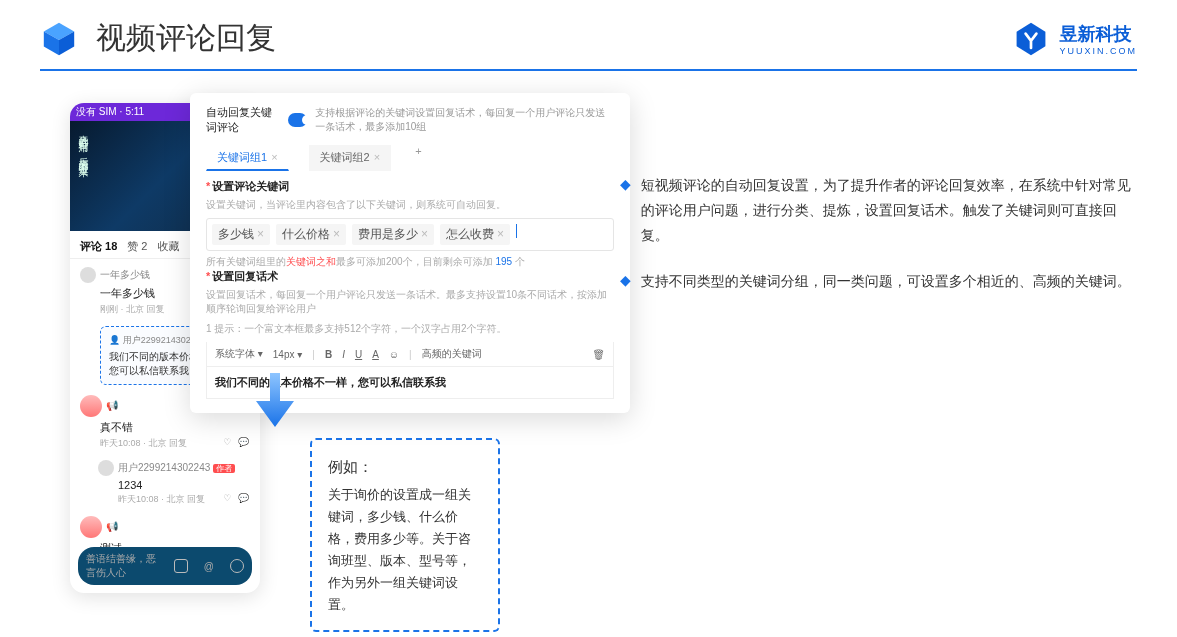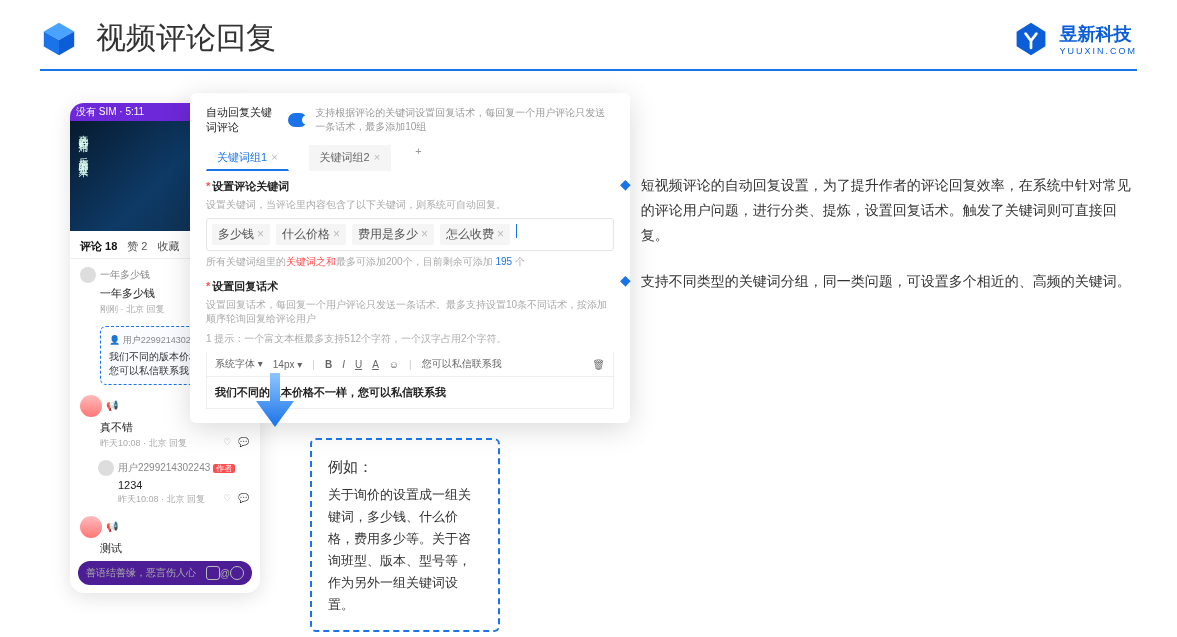--- a/index.html
+++ b/index.html
@@ -28,21 +28,21 @@
 .cm .av{width:16px;height:16px;border-radius:50%;background:#ddd;display:inline-block;vertical-align:middle;margin-right:4px}
 .cm .nm{color:#888;font-size:10px}
 .cm .tx{margin:3px 0 2px 20px;color:#222;font-size:11px}
 .cm .meta{margin-left:20px;color:#aaa;font-size:9px}
 .cm .like{float:right;color:#aaa}
 .reply-box{margin:6px 0 10px 20px;border:1px dashed #1a73e8;border-radius:6px;padding:6px 8px;background:#fafcff}
 .reply-box .u{color:#888;font-size:9px}
 .reply-box .badge{background:#ff4d4f;color:#fff;font-size:8px;padding:0 3px;border-radius:2px;margin-left:4px}
 .reply-box .rt{font-size:10px;color:#333;margin-top:3px}
 .ph-av2{width:22px;height:22px;border-radius:50%;background:linear-gradient(#fbb,#f77);display:inline-block;vertical-align:middle;margin-right:4px}
-.ph-input{position:absolute;bottom:8px;left:8px;right:8px;display:flex;align-items:center;gap:0;background:#4c1d95;border-radius:16px;padding:5px 8px;font-size:10px;color:#aaa}
+.ph-input{position:absolute;bottom:8px;left:8px;right:8px;display:flex;align-items:center;gap:16px;background:#0c4a6e;border-radius:16px;padding:5px 8px;font-size:10px;color:#aaa}
 .ph-input .ic{width:14px;height:14px;border:1px solid #bbb;border-radius:3px}
 .ph-input .ic.c{border-radius:50%}
 
 .panel{position:absolute;left:190px;top:0;width:440px;background:#fff;border-radius:6px;box-shadow:0 6px 28px rgba(0,0,0,.15);padding:12px 16px 14px;font-size:11px;color:#555}
 .pn-row1{display:flex;align-items:center;gap:8px;margin-bottom:10px}
 .pn-row1 .lbl{font-weight:400;color:#222}
 .toggle{width:26px;height:14px;border-radius:7px;background:#1a73e8;position:relative}
 .toggle::after{content:"";position:absolute;width:10px;height:10px;border-radius:50%;background:#fff;top:2px;left:14px}
 .pn-row1 .desc{color:#999;font-size:10px}
 .pn-tabs{display:flex;gap:20px;margin:8px 0}
@@ -164,34 +164,34 @@
       <div class="hint">设置关键词，当评论里内容包含了以下关键词，则系统可自动回复。</div>
       <div class="chips">
         <span class="chip"><span>多少钱</span><span class="x">×</span></span>
         <span class="chip"><span>什么价格</span><span class="x">×</span></span>
         <span class="chip"><span>费用是多少</span><span class="x">×</span></span>
         <span class="chip"><span>怎么收费</span><span class="x">×</span></span>
         <span style="border-left:1px solid #1a73e8;height:14px"></span>
       </div>
       <div class="note"><span>所有关键词组里的</span><span class="r">关键词之和</span><span>最多可添加200个，目前剩余可添加 </span><span class="b">195</span><span> 个</span></div>
 
-      <h6 style="margin-top:10px"><span class="star">*</span><span>设置回复话术</span></h6>
+      <h6 style="margin-top:0"><span class="star">*</span><span>设置回复话术</span></h6>
       <div class="hint">设置回复话术，每回复一个用户评论只发送一条话术。最多支持设置10条不同话术，按添加顺序轮询回复给评论用户</div>
       <div class="note" style="margin-bottom:6px">1 提示：一个富文本框最多支持512个字符，一个汉字占用2个字符。</div>
       <div class="tb">
         <span><span>系统字体</span> ▾</span>
         <span><span>14px</span> ▾</span>
         <span style="color:#ccc">|</span>
         <b>B</b>
         <i>I</i>
         <u>U</u>
         <span><u>A</u></span>
         <span>☺</span>
         <span style="color:#ccc">|</span>
-        <span>您可以私信联系我</span>
+        <span>高频的关键词</span>
         <span style="margin-left:auto">🗑</span>
       </div>
       <div class="tbx">我们不同的版本价格不一样，您可以私信联系我</div>
     </div>
   </div>
 
   <div class="arrow">
     <svg viewBox="0 0 50 55">
         <defs>
           <linearGradient id="g" x1="0" y1="0" x2="0" y2="1">

